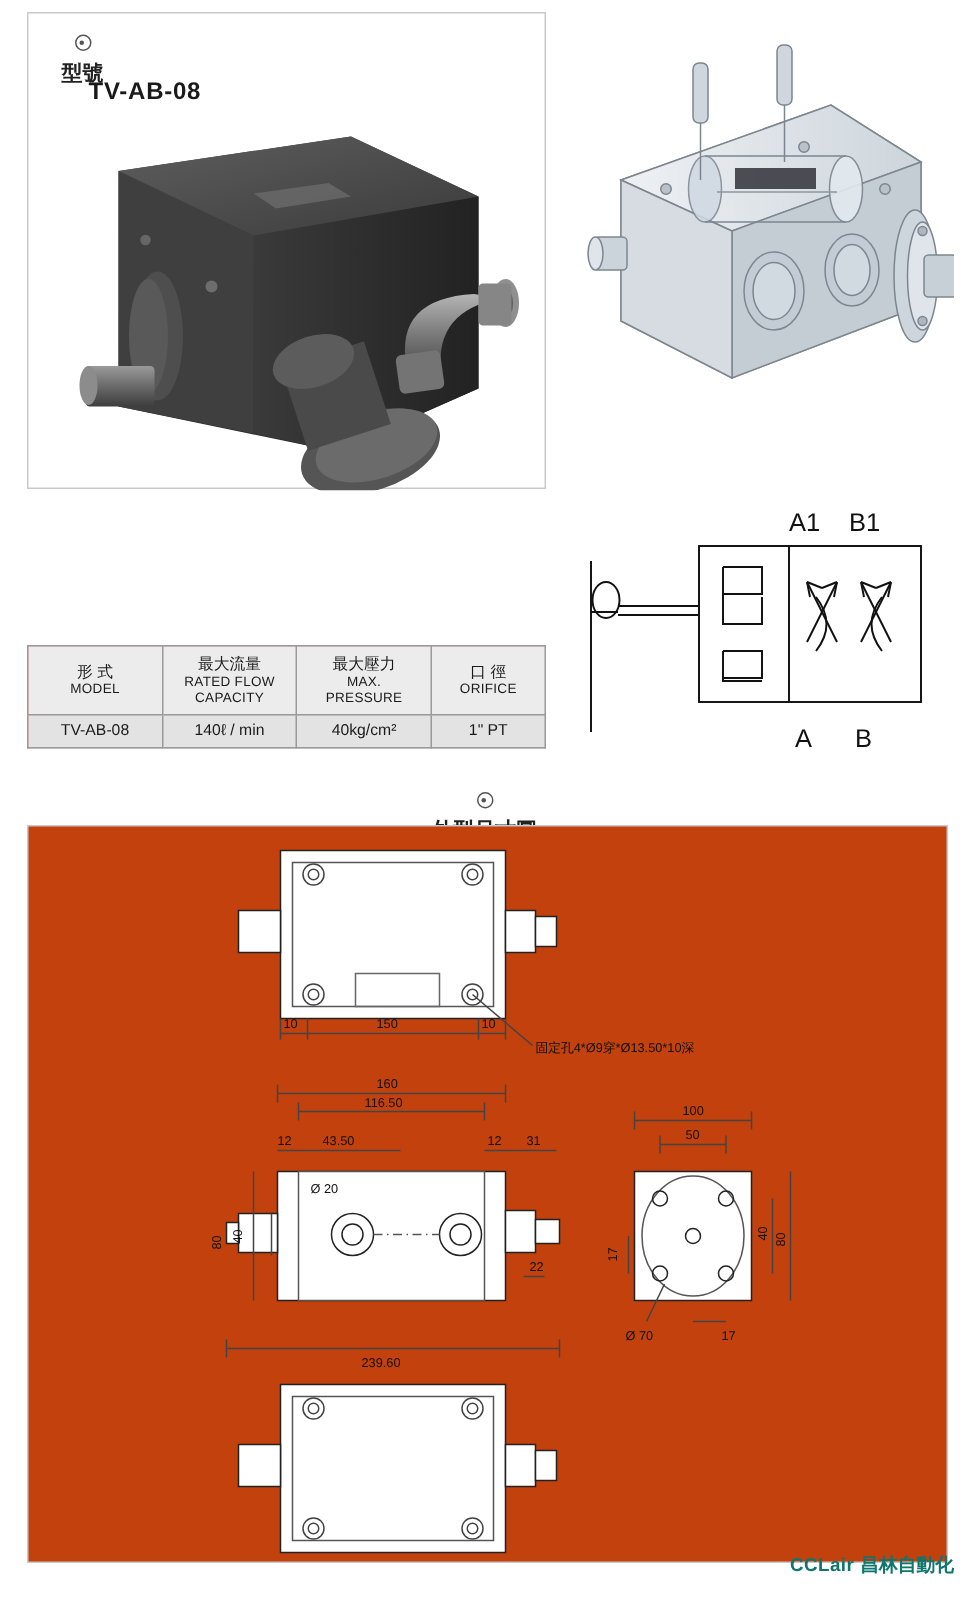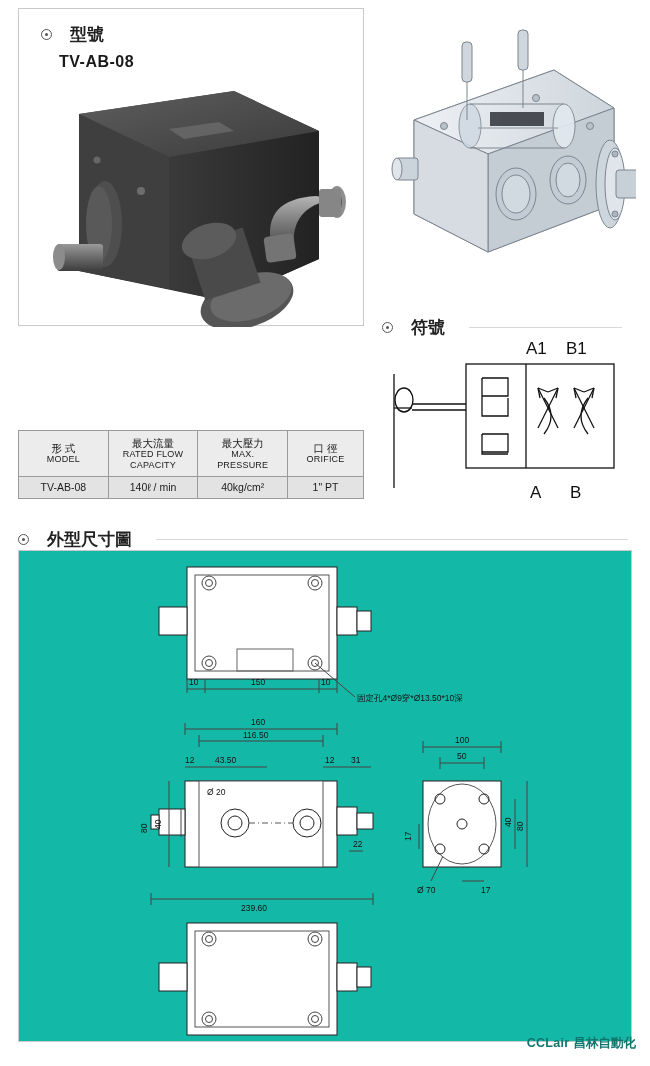--- a/index.html
+++ b/index.html
@@ -9,22 +9,22 @@
     background: #ffffff;
     font-family: "Liberation Sans", sans-serif;
     color: #1a1a1a;
     position: relative;
     overflow: hidden;
   }
   .page { position:relative; width:650px; height:1066px; }
 
   
   .sec-head {
-    display:flex; align-items:center; gap:18px;
-    font-size: 17px; font-weight:bold; color:#222;
+    display:flex; align-items:center; gap:6px;
+    font-size: 14px; font-weight:bold; color:#222;flex-direction:column;
   }
   .sec-head .bullet {
     width:11px; height:11px; border:1.5px solid #555; border-radius:50%;
     display:inline-block; position:relative;
   }
   .sec-head .bullet::after {
     content:""; position:absolute; left:2.5px; top:2.5px;
     width:3px; height:3px; background:#555; border-radius:50%;
   }
   .sec-rule { flex:1; height:1px; background:#d8d8d8; margin-left:6px; }
@@ -60,21 +60,21 @@
   }
   .perf-table thead th { background:#ececec; height:46px; font-weight:normal; font-size:10px;}
   .perf-table tbody td { background:#e3e3e3; height:22px; font-size:10.5px;}
   .perf-table .cn { font-size:10.5px; display:block; }
   .perf-table .en { font-size:9px; display:block; letter-spacing:.2px;}
 
   
   .dim-head { position:absolute; left:18px; top:528px; width:610px; }
   .dim-box {
     position:absolute; left:18px; top:550px; width:614px; height:492px;
-    border:1px solid #c9c9c9; background:#14b8a6;
+    border:1px solid #c9c9c9; background:#c2410c;
   }
 
   
   .footer {
     position:absolute; right:14px; bottom:14px;
     font-size:12.5px; font-weight:bold; color:#0f766e;
   }
   .footer .brand { letter-spacing:.3px; }
   .footer .cn { margin-left:4px; }
 
@@ -195,25 +195,20 @@
         <rect x="18" y="150" width="22" height="22" rx="3" fill="#ccd4db"></rect>
         <ellipse cx="19" cy="161" rx="5" ry="11" fill="#dfe5ea"></ellipse>
 
         <circle cx="66" cy="118" r="3.5" fill="#b9c2ca"></circle>
         <circle cx="158" cy="90" r="3.5" fill="#b9c2ca"></circle>
         <circle cx="212" cy="118" r="3.5" fill="#b9c2ca"></circle>
       </g>
     </svg>
   </div>
 
-  <div class="symbol-head sec-head">
-    <span class="bullet"></span>
-    <span>符號</span>
-    <span class="sec-rule"></span>
-  </div>
 
   <div class="symbol-box">
     <svg width="258" height="190" viewBox="0 0 258 190">
       <g stroke="#111" stroke-width="1.3" fill="none">
 
         <rect x="88" y="26" width="148" height="104"></rect>
 
         <path d="M104 40 h26 v18 h-26"></path>
         <path d="M104 40 v38 h26 v-18"></path>
         <path d="M104 96 h26 v18 h-26"></path>

